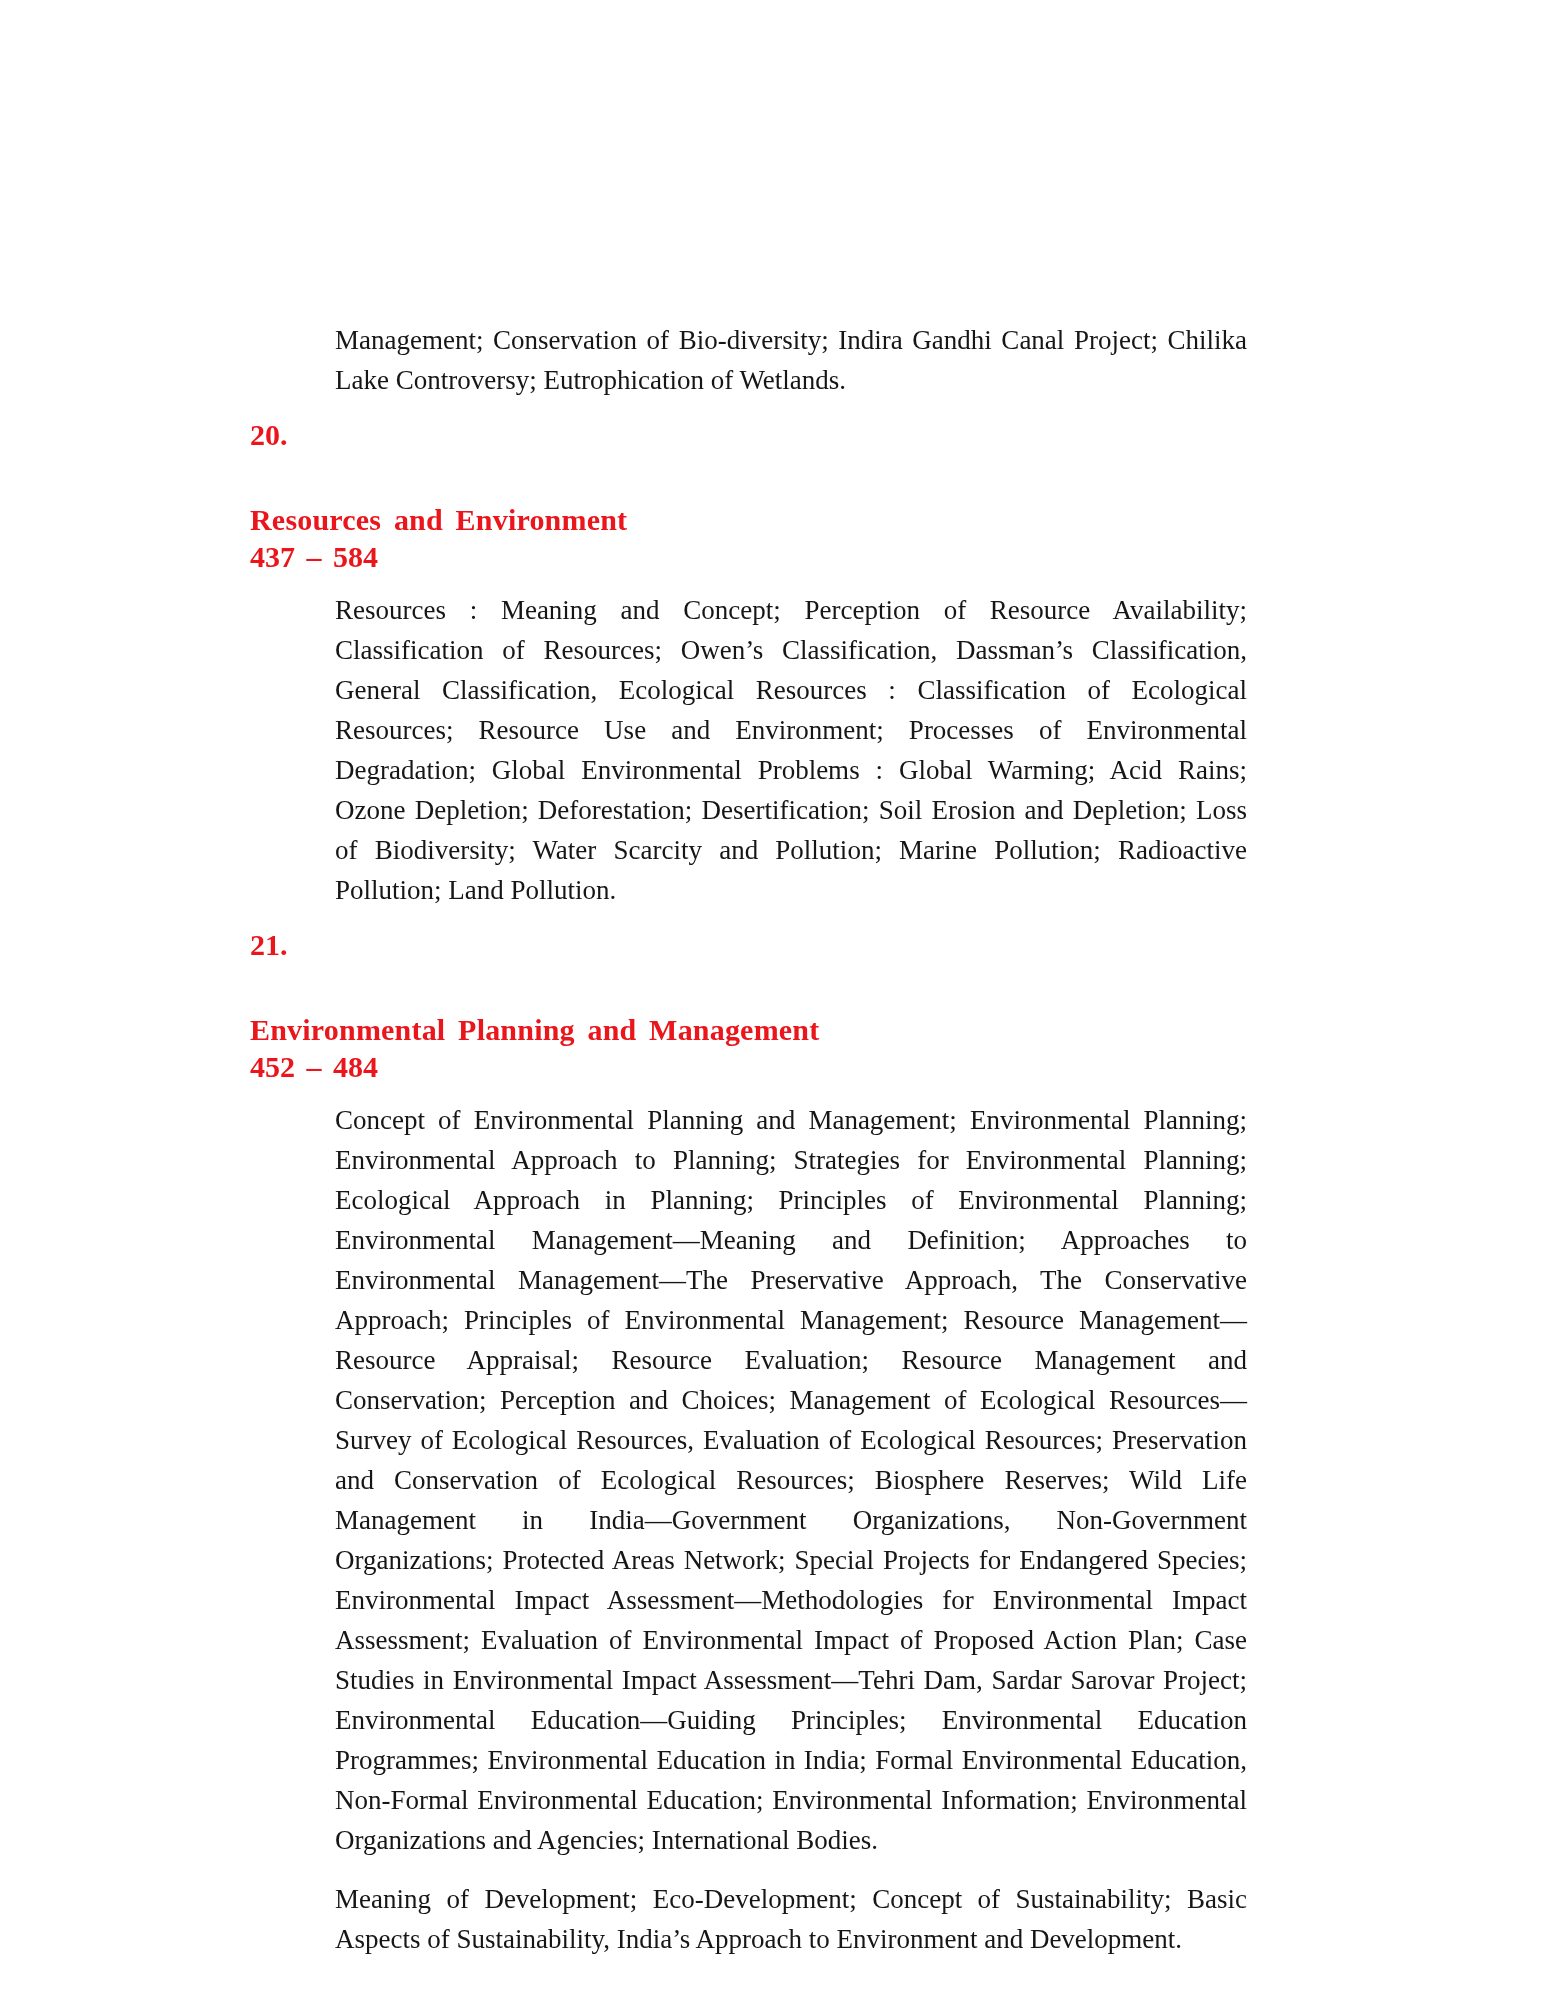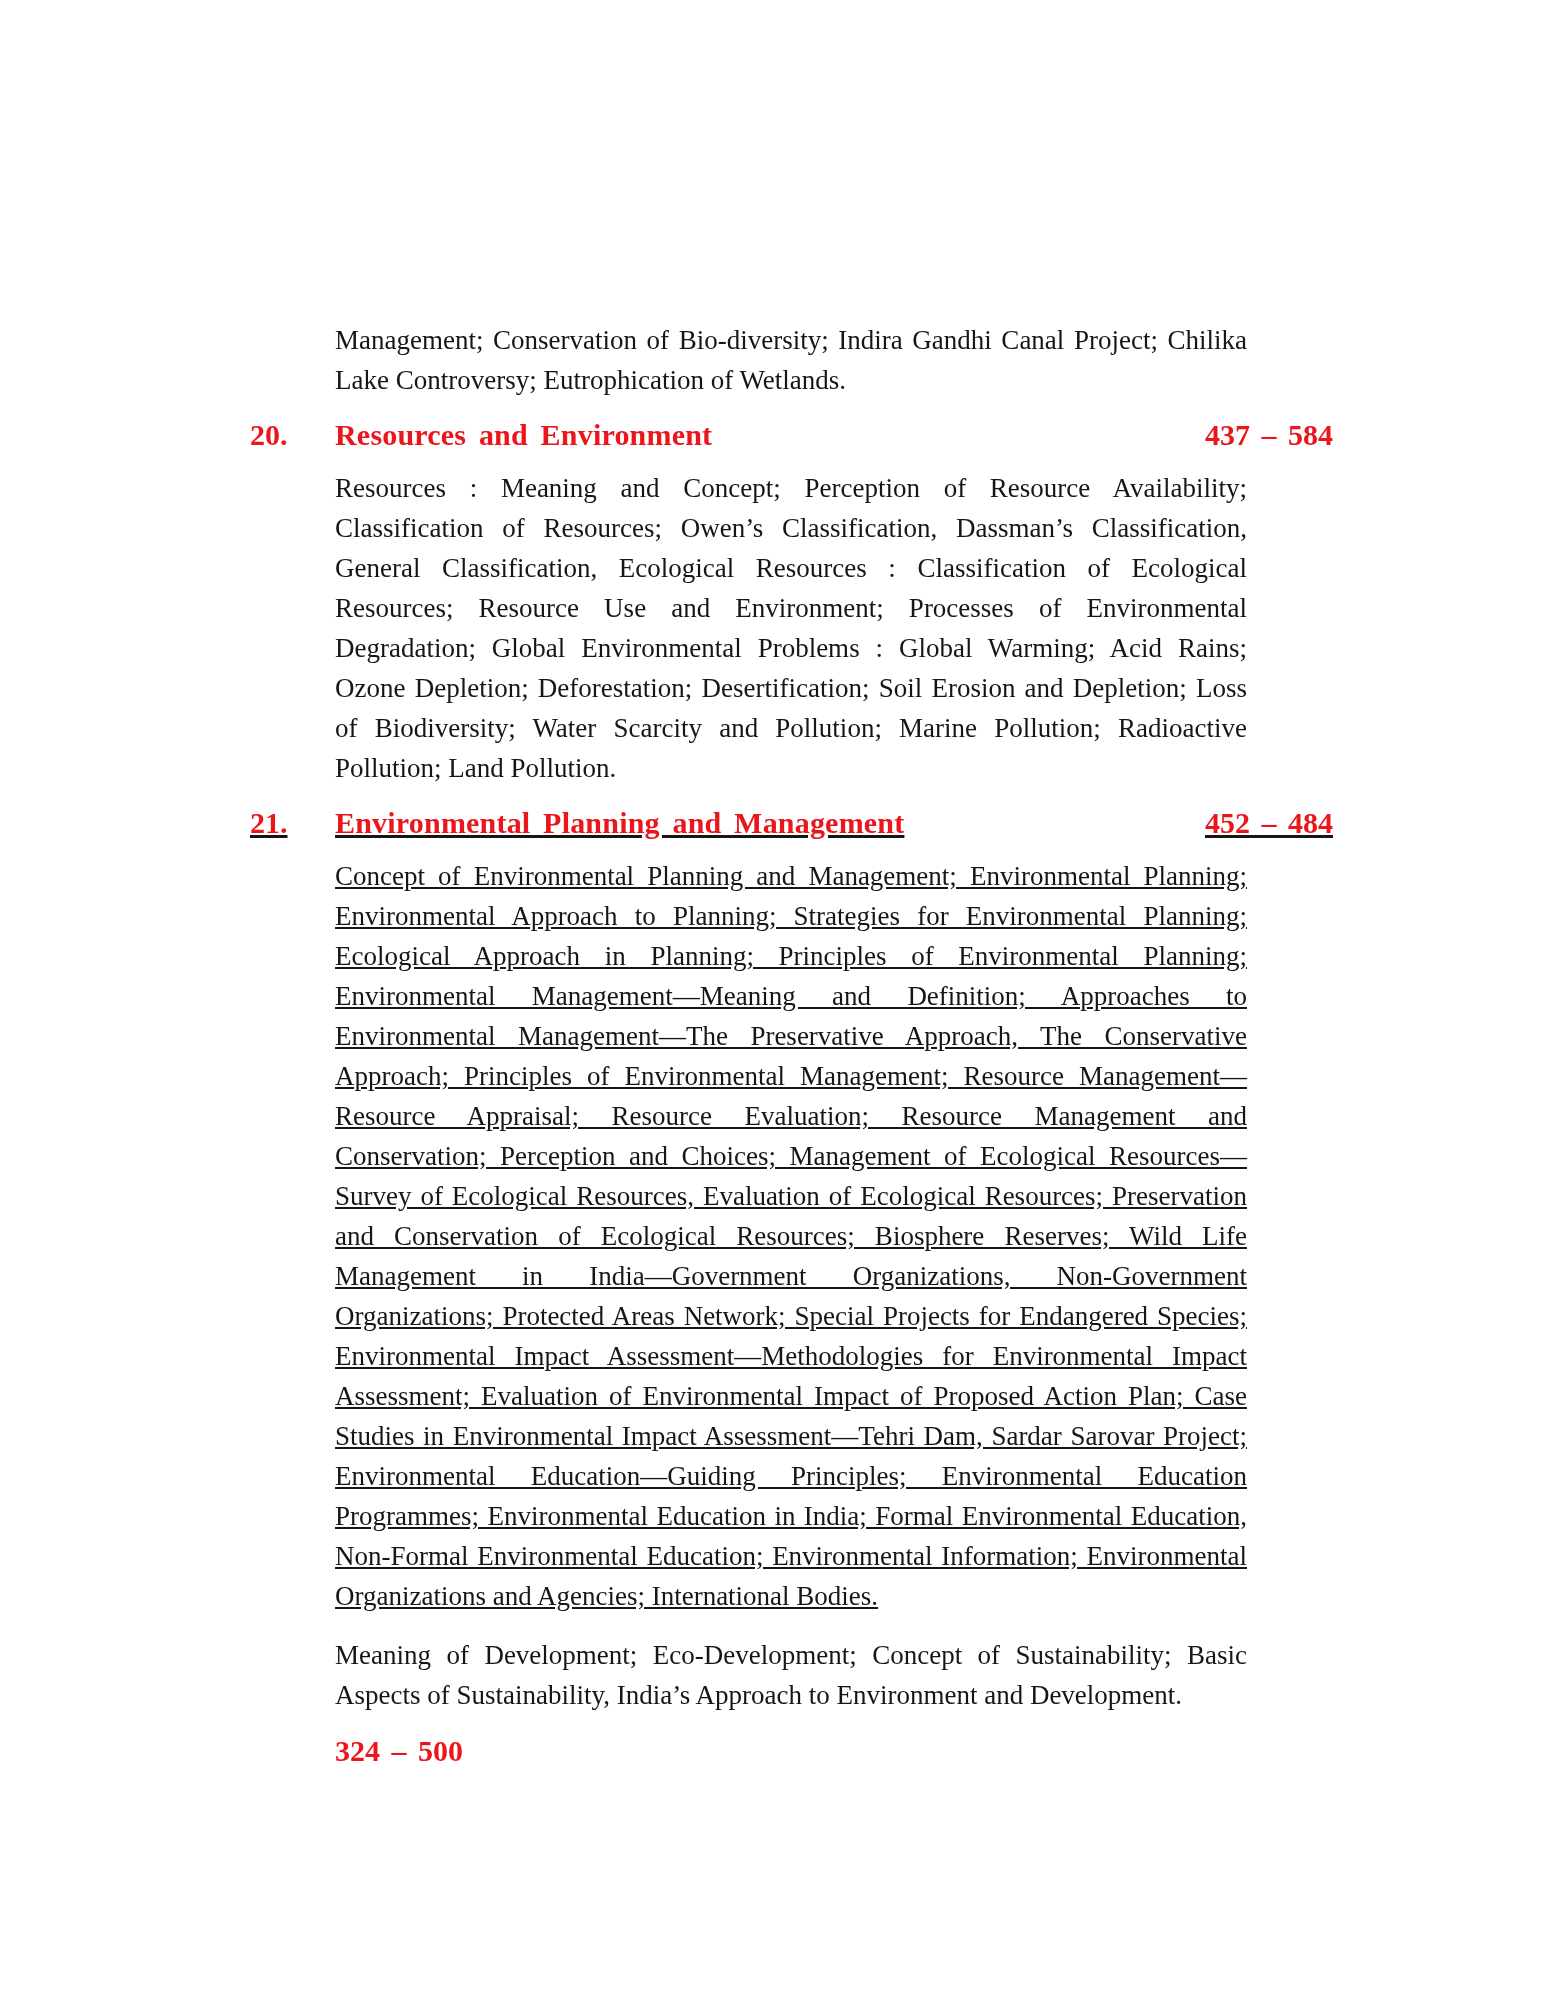--- a/index.html
+++ b/index.html
@@ -30,40 +30,41 @@
     color: #161616;
   }
   .entry-head {
     display: flex;
     align-items: baseline;
     margin-top: 16px;
     font-size: 30px;
     line-height: 37px;
     font-weight: bold;
     color: #ea161b;
+    flex-direction: column;
   }
   .entry-head .num {
     width: 85px;
     flex: 0 0 85px;
   }
   .entry-head .title {
     flex: 1 1 auto;
     word-spacing: 5px;
     letter-spacing: 0.2px;
   }
   .entry-head .pages {
     flex: 0 0 auto;
     text-align: right;
     word-spacing: 4px;
     white-space: nowrap;
   }
   .entry .desc {
     margin-top: 15px;
   }
-  .entry-21 { margin-top: 16px; text-decoration: underline; }
+  .entry-21 { margin-top: 16px; }
   .entry-22 { margin-top: 19px; }
   .bib-row  { margin-top: 17px; }
 </style>
 </head>
 <body>
 
 <div class="page-content">
 
   <p class="para cont">Management; Conservation of Bio-diversity; Indira Gandhi Canal Project; Chilika Lake Controversy; Eutrophication of Wetlands.</p>
 

